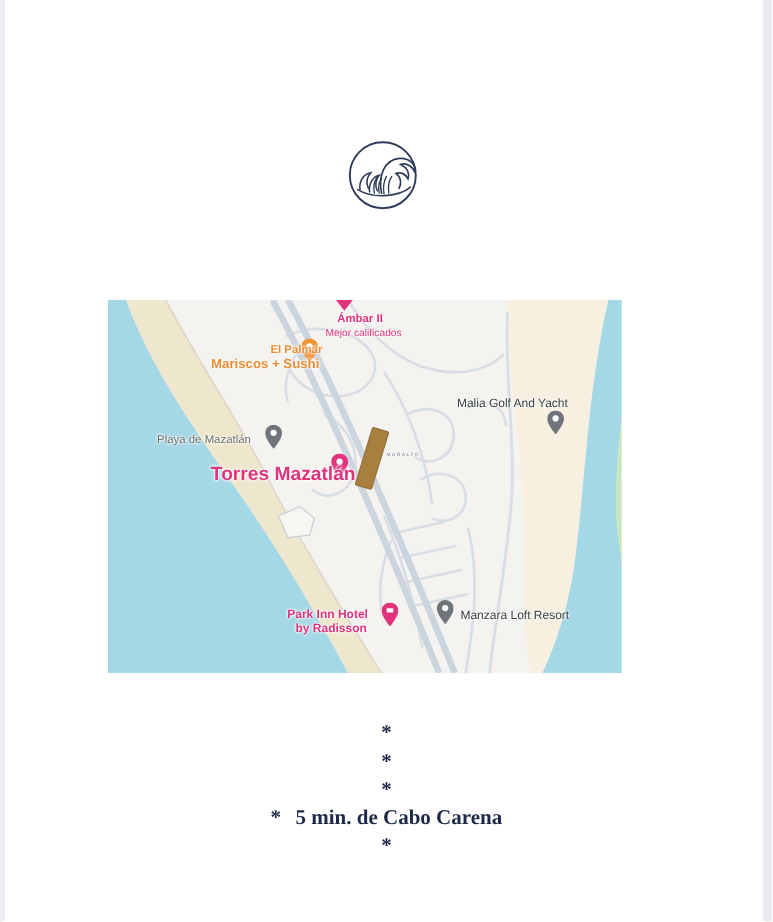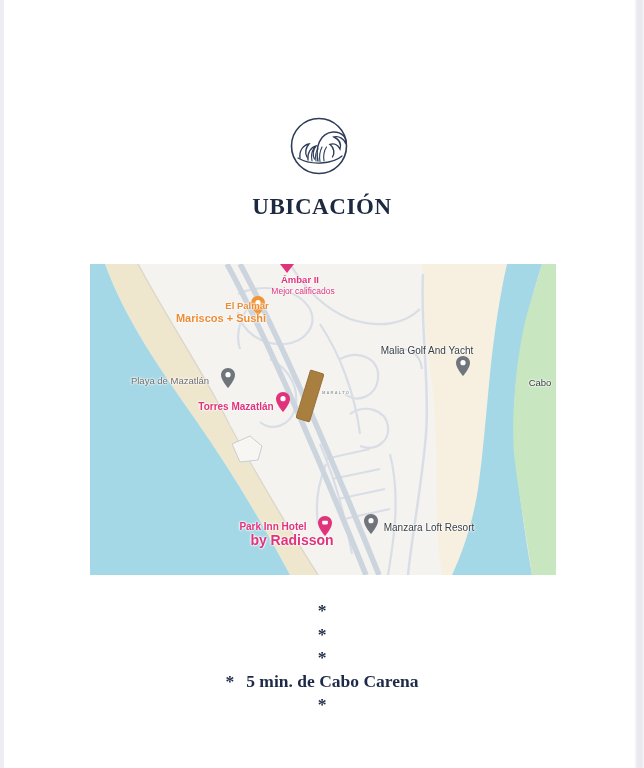--- a/index.html
+++ b/index.html
@@ -10,21 +10,21 @@
   .edge-right{right:0;width:10px;background:linear-gradient(to right,#ffffff 0%,#e9e9ef 35%,#e9e9ef 80%,#f7f7fa 100%);}
 
   
   .logo{position:absolute;left:289px;top:116px;width:60px;height:60px;}
 
   
   .title{position:absolute;left:0;top:194px;width:100%;text-align:center;
          font-size:23px;font-weight:bold;letter-spacing:.6px;color:#1c2940;}
 
   
-  .map{position:absolute;left:90px;top:264px;width:466px;height:311px;overflow:hidden;
+  .map{position:absolute;left:90px;top:250px;width:428px;height:311px;overflow:hidden;
        background:#f4f3f0;text-decoration:underline;}
   .map svg.terrain{position:absolute;left:0;top:0;}
   .map-label{position:absolute;transform:translateX(-50%);text-align:center;white-space:nowrap;
              font-family:"Liberation Sans",sans-serif;line-height:1.1;
              text-shadow:0 0 2px #fff,0 0 2px #fff,0 0 3px #fff;}
   .lbl-pink{color:#e0337c;font-weight:600;}
   .lbl-orange{color:#ec8d35;font-weight:600;}
   .lbl-gray{color:#6d6d6d;}
   .lbl-dark{color:#394045;font-weight:500;}
   .lbl-tiny{color:#9aa0a6;font-size:4px;letter-spacing:1.2px;font-weight:bold;}
@@ -52,21 +52,20 @@
       <path d="M11,42 C10,35 14,29 20,28 C16.5,32 16,37 18,41" stroke-width="1.3"></path>
       <path d="M19,44 C18,37 22,31 27,30 C23.5,34 23.5,39.5 25.5,43" stroke-width="1.3"></path>
       <path d="M23,45 C22,40 23,35 25,32" stroke-width="1.1"></path>
       <path d="M27,45 C26,40 27,35.5 29,33" stroke-width="1.1"></path>
       <path d="M31,45.5 C30,40 31,35 33,31" stroke-width="1.1"></path>
       <path d="M35,45 C34,39 35.5,34 37.5,31" stroke-width="1.1"></path>
       <path d="M9,42 C16,46 24,47.5 32,47 C40,46.5 48,44.5 53,40" stroke-width="1.3"></path>
     </g>
   </svg>
 
-  <div class="title">UBICACIÓN</div>
 
   <div class="map">
     <svg class="terrain" width="466" height="311" viewBox="0 0 466 311">
 
       <rect x="0" y="0" width="466" height="311" fill="#f4f3f0"></rect>
 
       <path d="M332,0 L466,0 L466,311 L352,311 C342,250 350,180 342,120 C336,75 333,38 332,0 Z" fill="#f7f0e1"></path>
 
       <path d="M417,0 L452,0 C440,40 427,80 424,150 C424,190 430,240 442,311 L362,311 C372,290 383,258 388,225 C393,190 396,150 400,110 C404,70 410,30 417,0 Z" fill="#a5d8e6"></path>
 
@@ -130,26 +129,26 @@
     <svg class="pin" style="left:274px;top:250px;" viewBox="0 0 14 20">
       <path d="M7,0 C3,0 0,3 0,7 C0,12 7,20 7,20 C7,20 14,12 14,7 C14,3 11,0 7,0 Z" fill="#70757c"></path>
         <circle cx="7" cy="6.7" r="2.6" fill="#fff"></circle>
     </svg>
 
     <div class="map-label lbl-pink" style="left:210px;top:11px;font-size:9.5px;">Ámbar II</div>
     <div class="map-label lbl-pink" style="left:213px;top:23px;font-size:8.5px;font-weight:400;">Mejor calificados</div>
     <div class="map-label lbl-orange" style="left:133px;top:37px;font-size:9.5px;margin-left:24px;">El Palmar</div>
     <div class="map-label lbl-orange" style="left:131px;top:48px;font-size:11px;">Mariscos + Sushi</div>
     <div class="map-label lbl-gray" style="left:80px;top:112px;font-size:9.5px;">Playa de Mazatlán</div>
-    <div class="map-label lbl-pink" style="left:146px;top:137px;font-size:10px;">Torres Mazatlán</div>
+    <div class="map-label lbl-pink" style="left:146px;top:137px;font-size:16px;">Torres Mazatlán</div>
     <div class="map-label lbl-dark" style="left:337px;top:81px;font-size:10px;">Malia Golf And Yacht</div>
     <div class="map-label lbl-dark" style="left:450px;top:114px;font-size:9.5px;font-weight:400;">Cabo</div>
     <div class="map-label lbl-tiny" style="left:246px;top:127px;">MARALTO</div>
     <div class="map-label lbl-pink" style="left:183px;top:257px;font-size:10px;">Park Inn Hotel</div>
-    <div class="map-label lbl-pink" style="left:186px;top:269px;font-size:14px;margin-left:16px;">by Radisson</div>
+    <div class="map-label lbl-pink" style="left:186px;top:269px;font-size:10px;">by Radisson</div>
     <div class="map-label lbl-dark" style="left:339px;top:258px;font-size:10px;">Manzara Loft Resort</div>
   </div>
 
   <div class="bullets">
     <div class="bullet-line">
       <span class="bullet-star">*</span>
     </div>
     <div class="bullet-line">
       <span class="bullet-star">*</span>
     </div>

